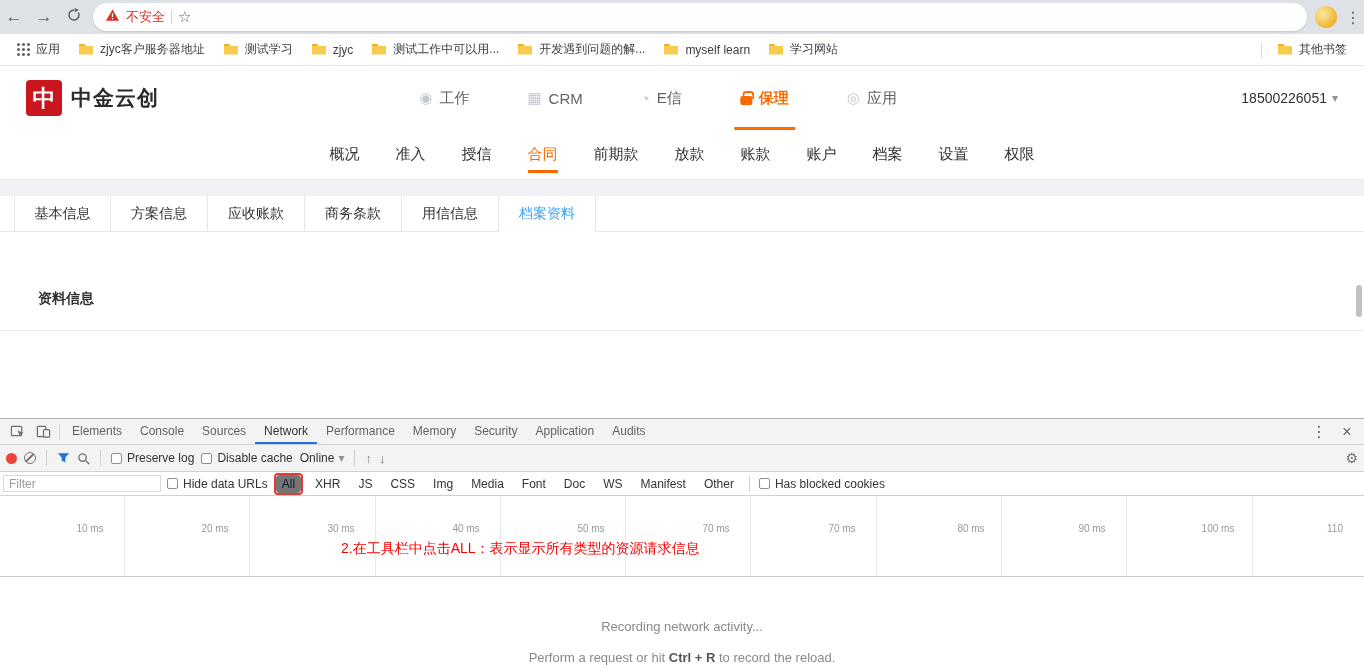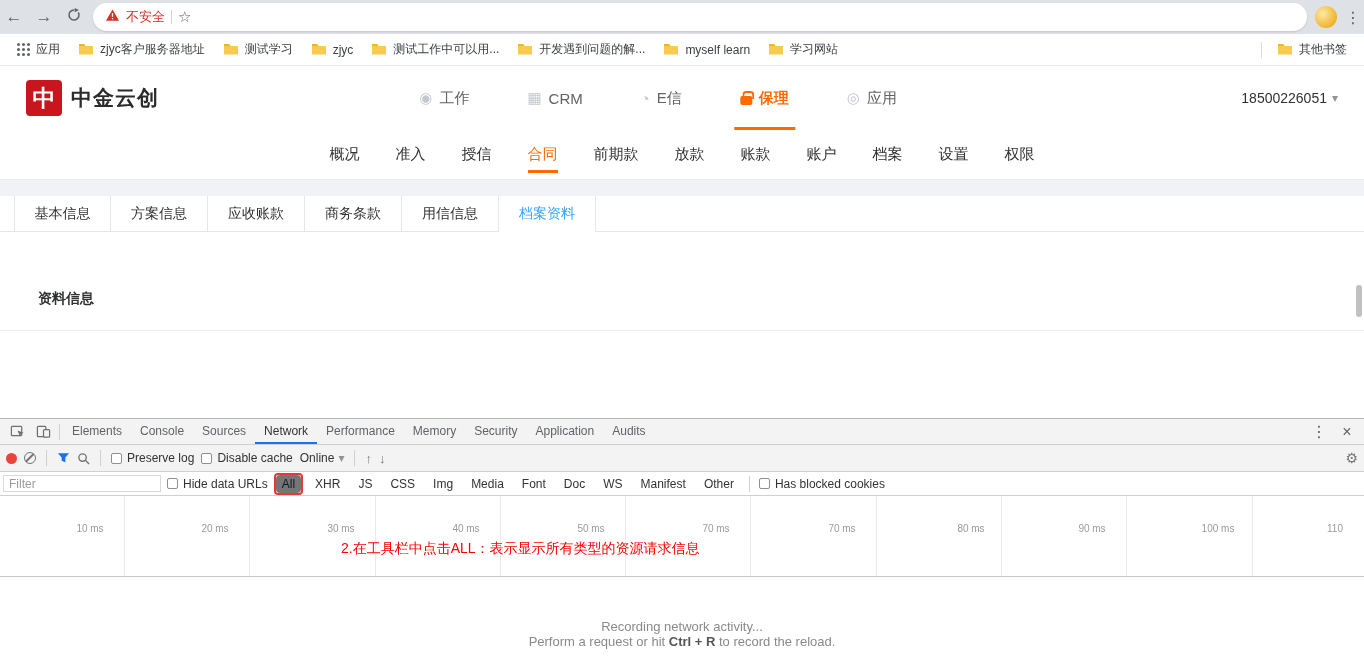--- a/index.html
+++ b/index.html
@@ -119,21 +119,21 @@
   .pill { padding:2px 6px; border-radius:4px; color:#333; cursor:pointer; white-space:nowrap; }
   .pill.active { background:#757575; color:#0f172a; }
   .red-box { border:2px solid #e53935; border-radius:4px; padding:0; display:inline-flex; }
 
   .dt-timeline { position:relative; flex:0 0 81px; background:#fff; border-bottom:1px solid #c9c9c9; overflow:hidden; }
   .gl { position:absolute; top:0; bottom:0; width:1px; background:#eaeaea; }
   .tick { position:absolute; top:4px; width:60px; text-align:center; font-size:10px; color:#9a9a9a;margin-top:23px; }
   .annotation { position:absolute; left:341px; top:44px; color:#fb0000; font-size:14px; white-space:nowrap; }
 
   .dt-empty { flex:1; background:#fff; text-align:center; padding-top:42px; color:#8a8a8a; font-size:13px; }
-  .dt-empty .l1 { margin-bottom:0; }
+  .dt-empty .l1 { margin-bottom:16px; }
   .key { font-weight:bold; color:#555; }
 
   .scroll-thumb { position:absolute; right:2px; top:285px; width:6px; height:32px;
     background:#c1c1c1; border-radius:3px; }
 </style>
 </head>
 <body>
 
 <div class="chrome-toolbar">
   <span class="nav-glyph glyph-back"></span>

